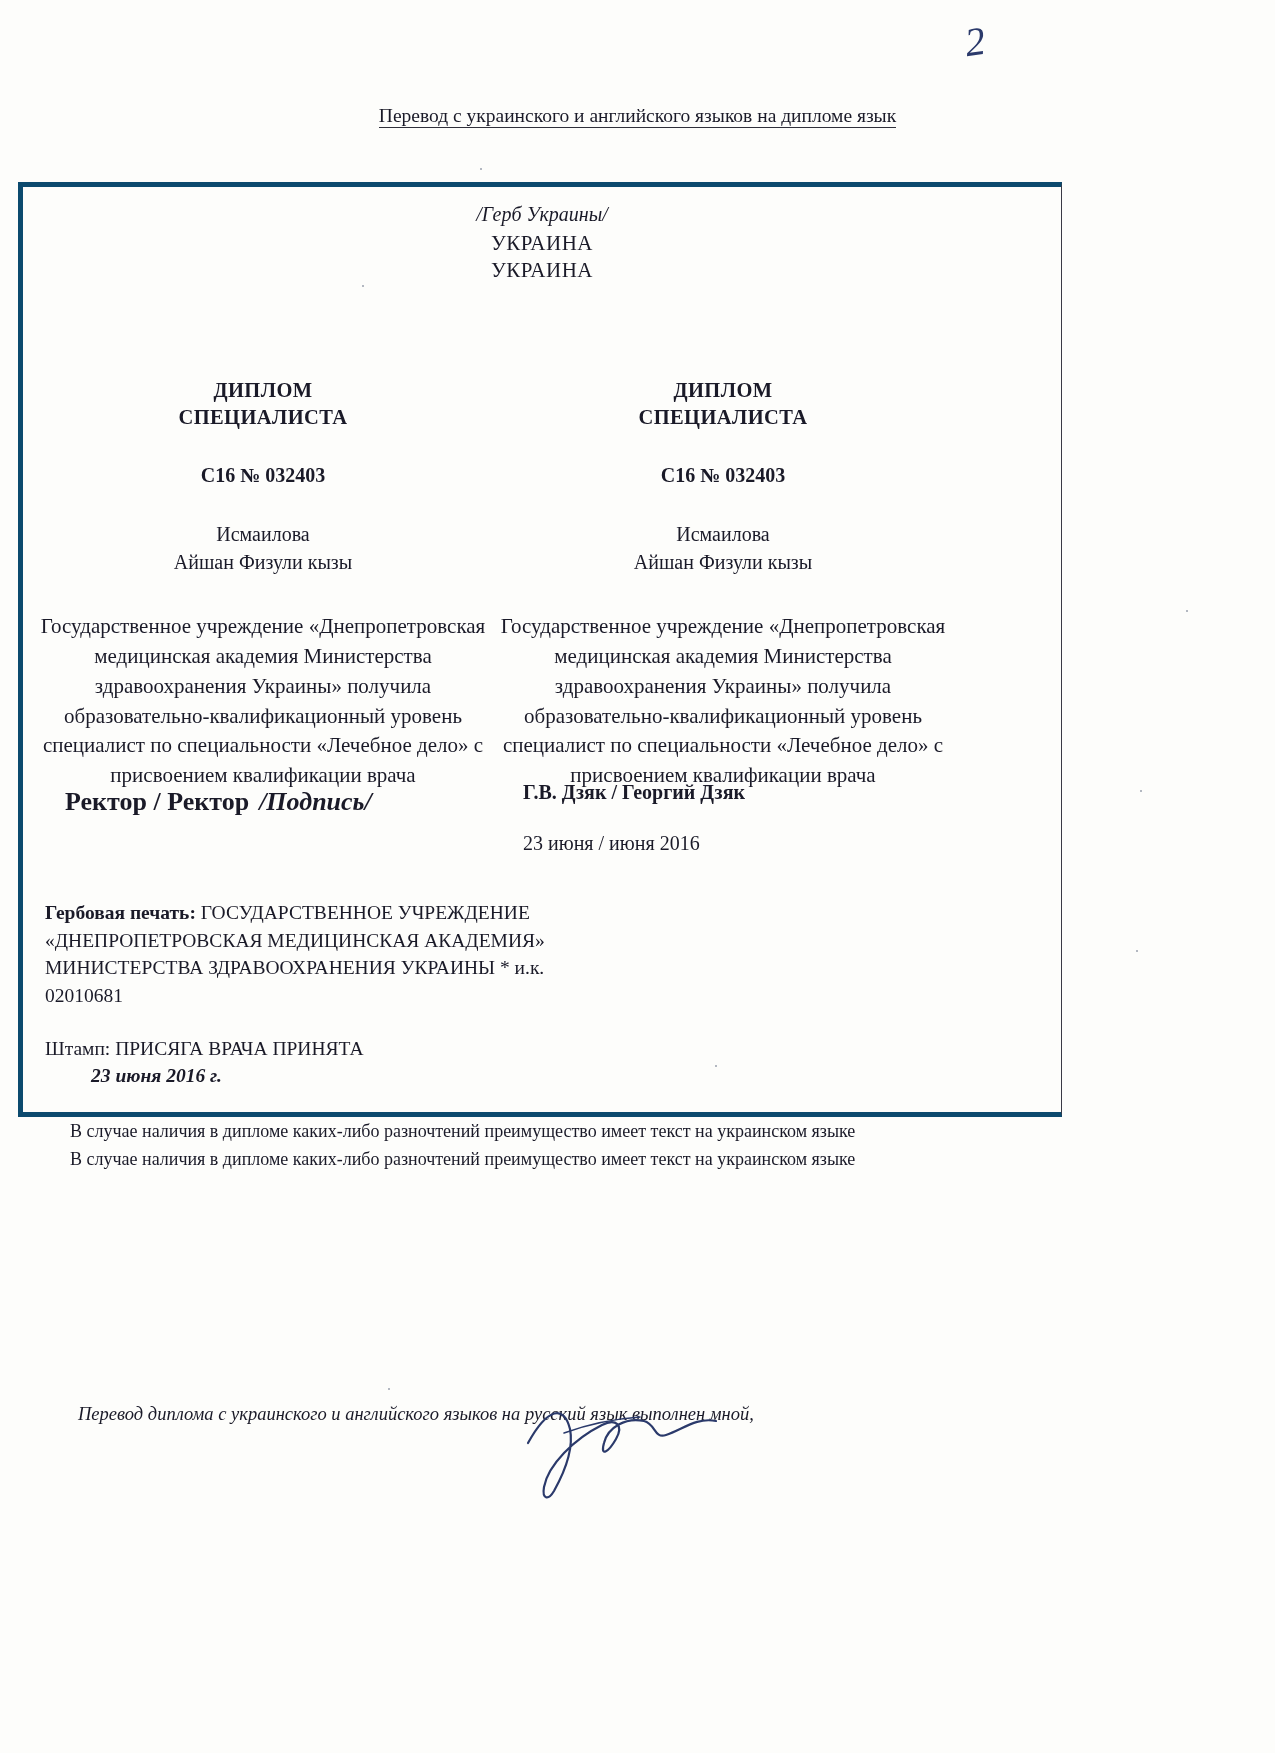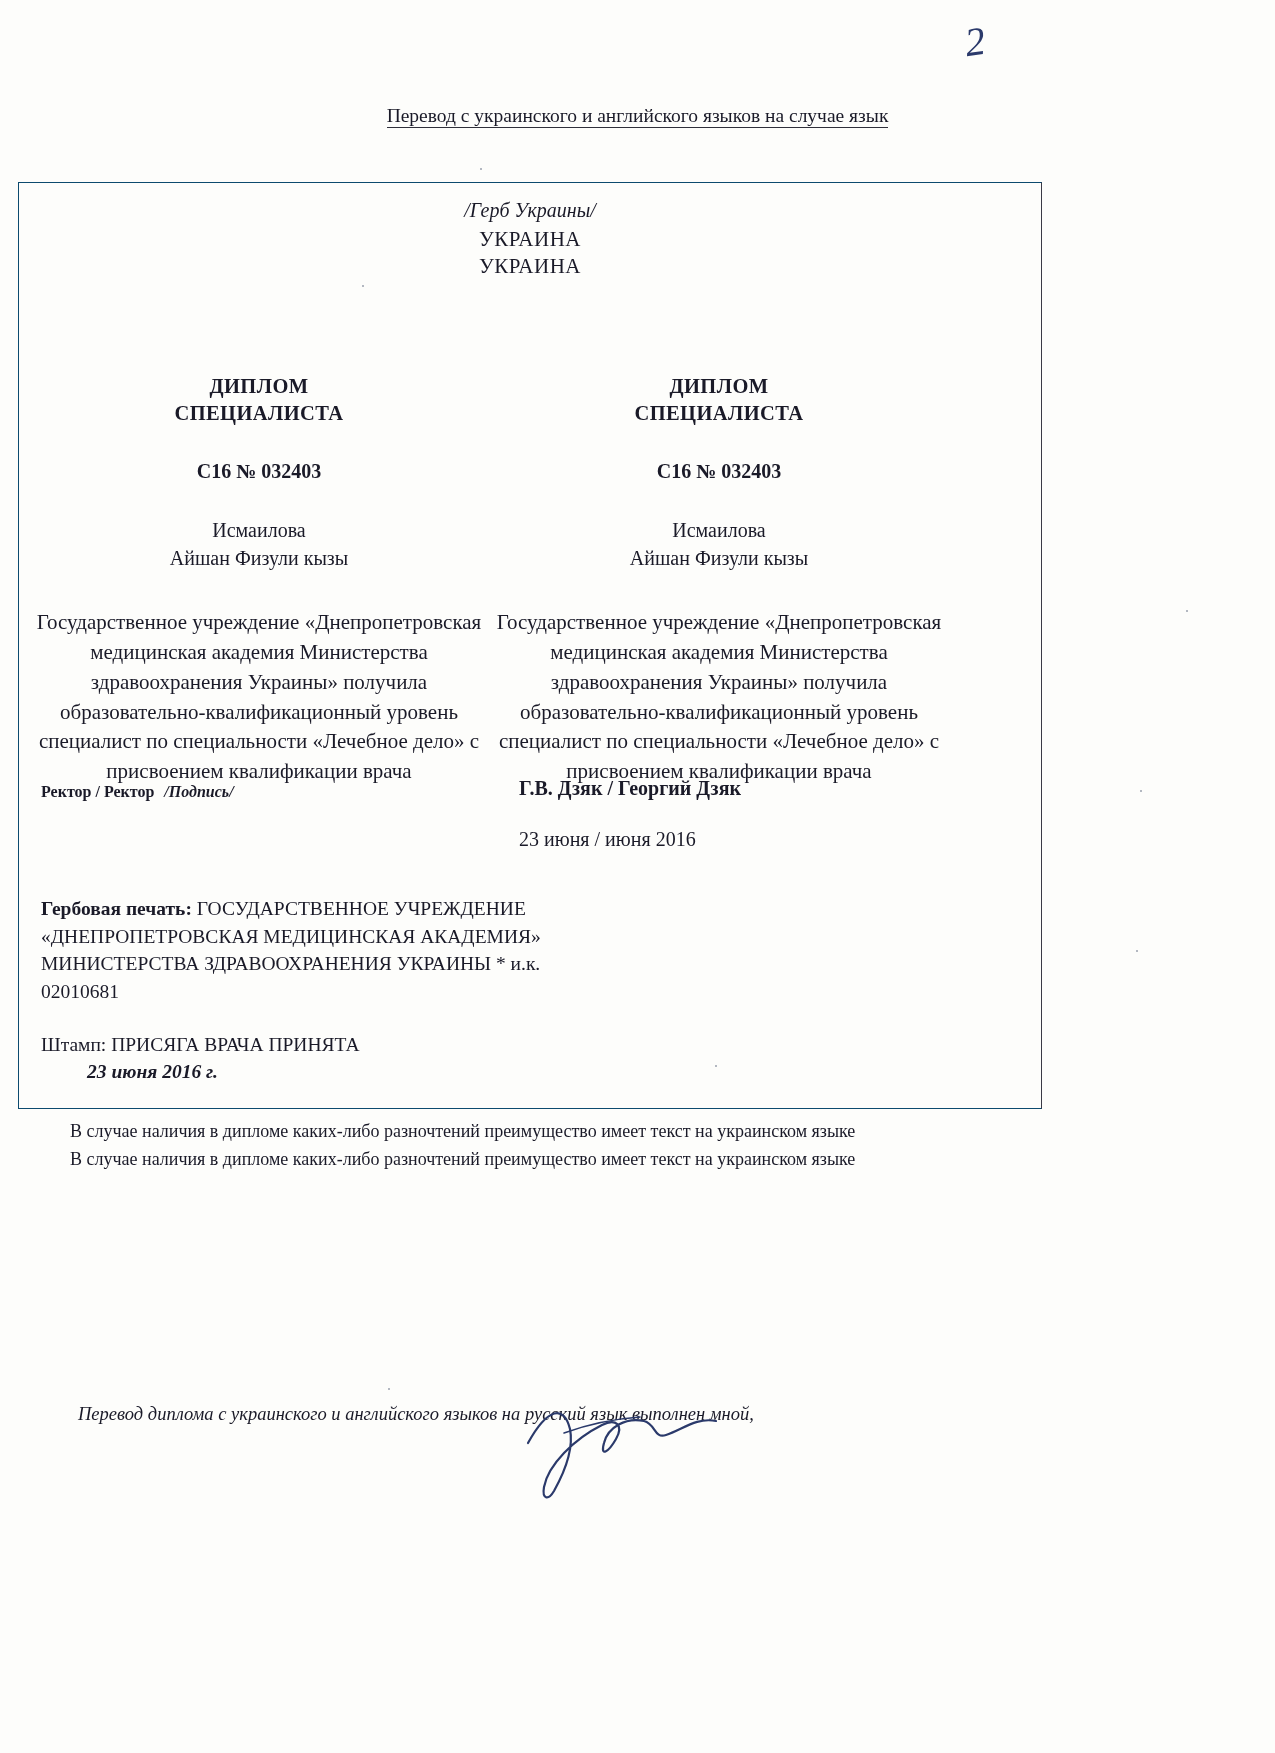--- a/index.html
+++ b/index.html
@@ -46,22 +46,23 @@
     padding-bottom: 1px;
   }
 
   
   .frame {
     position: absolute;
     left: 18px;
     top: 182px;
     width: 1022px;
     height: 925px;
-    border: 1px solid #0c4a6e;
+    border: 5px solid #0c4a6e;
     border-right: 1px solid #3a3a46;
+    padding-left: 16px;
   }
 
   .crest {
     position: absolute;
     top: 16px;
     left: 0;
     width: 100%;
     text-align: center;
     font-style: italic;
     font-size: 20px;
@@ -107,23 +108,23 @@
     line-height: 1.4;
   }
   .body-text {
     margin-top: 36px;
     font-size: 21px;
     line-height: 1.42;
   }
 
   .rector-line {
     position: absolute;
-    left: 22px;
+    left: 42px;
     top: 600px;
-    font-size: 16px;
+    font-size: 26px;
     font-weight: bold;
   }
   .rector-line .sig {
     font-style: italic;
     font-weight: bold;
     margin-left: 10px;
   }
   .rector-name {
     position: absolute;
     left: 500px;
@@ -214,21 +215,21 @@
   <div class="speck" style="left:362px;top:285px;"></div>
   <div class="speck" style="left:1186px;top:610px;"></div>
   <div class="speck" style="left:1140px;top:790px;"></div>
   <div class="speck" style="left:1136px;top:950px;"></div>
   <div class="speck" style="left:715px;top:1065px;"></div>
   <div class="speck" style="left:388px;top:1388px;"></div>
 
   <div class="page-number">2</div>
 
   <div class="header-note">
-    <span>Перевод с украинского и английского языков на случае язык</span>
+    <span>Перевод с украинского и английского языков на дипломе язык</span>
   </div>
 
   <div class="frame">
 
     <div class="crest">/Герб Украины/</div>
     <div class="country l1">УКРАИНА</div>
     <div class="country l2">УКРАИНА</div>
 
     <div class="col left">
       <div class="title-bold">

